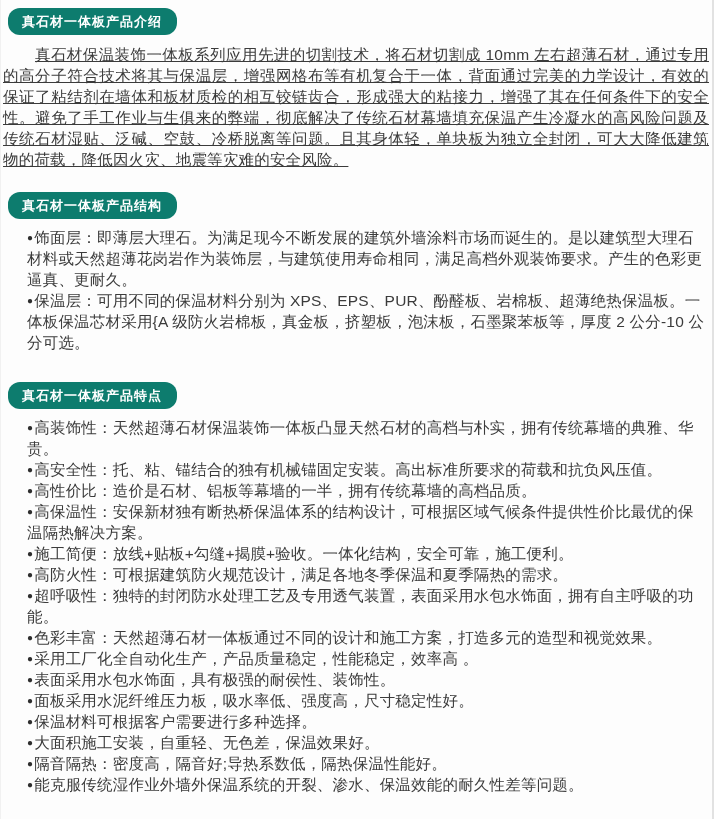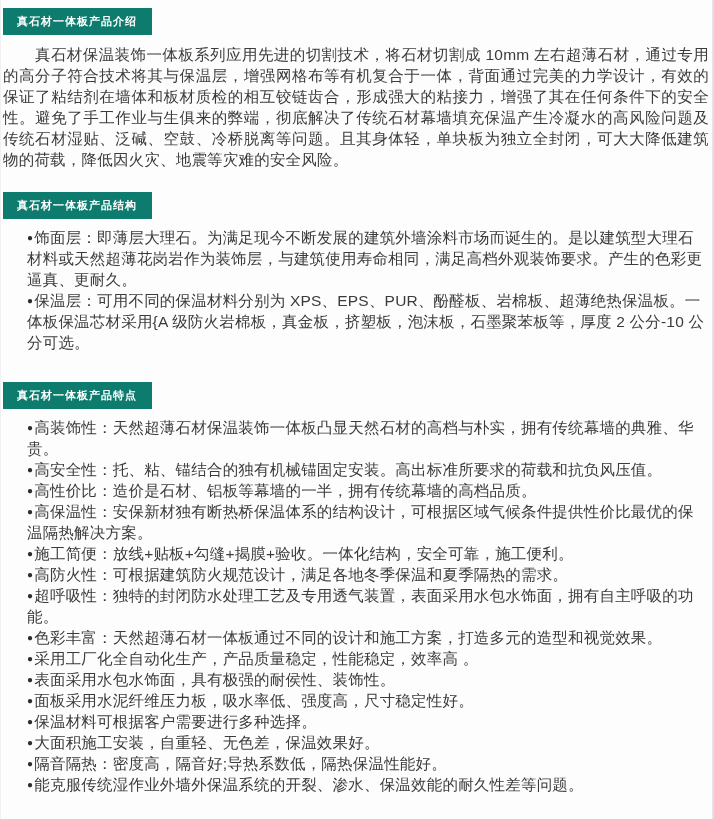--- a/index.html
+++ b/index.html
@@ -20,33 +20,36 @@
     padding: 8px 3px 0 2px;
     border-left: 1px solid #f1f1f1;
     border-right: 2px solid #e2e2e2;
     background: var(--page-bg, #fdfdfd);
   }
   .badge {
     display: inline-block;
     background: var(--accent, #0d7c6e);
     color: #ffffff;
     font-weight: bold;
-    font-size: 11px;
+    font-size: 13px;
     line-height: 27px;
     padding: 0 15px 0 14px;
+    margin-left: 5px;
     letter-spacing: 1px;
     white-space: nowrap;
+    border-radius: 12px;
   }
   .para {
     margin: 9px 0 0 0;
     font-size: 15.5px;
     line-height: 21px;
     text-indent: 32px;
     text-align: justify;
     letter-spacing: 0.2px;
+    text-decoration: underline;
   }
   .section-structure { margin-top: 22px; }
   .section-features  { margin-top: 29px; }
   .list {
     margin-top: 8px;
     font-size: 15.5px;
     line-height: 21px;
     letter-spacing: 0.2px;
     margin-left: 24px;
   }

